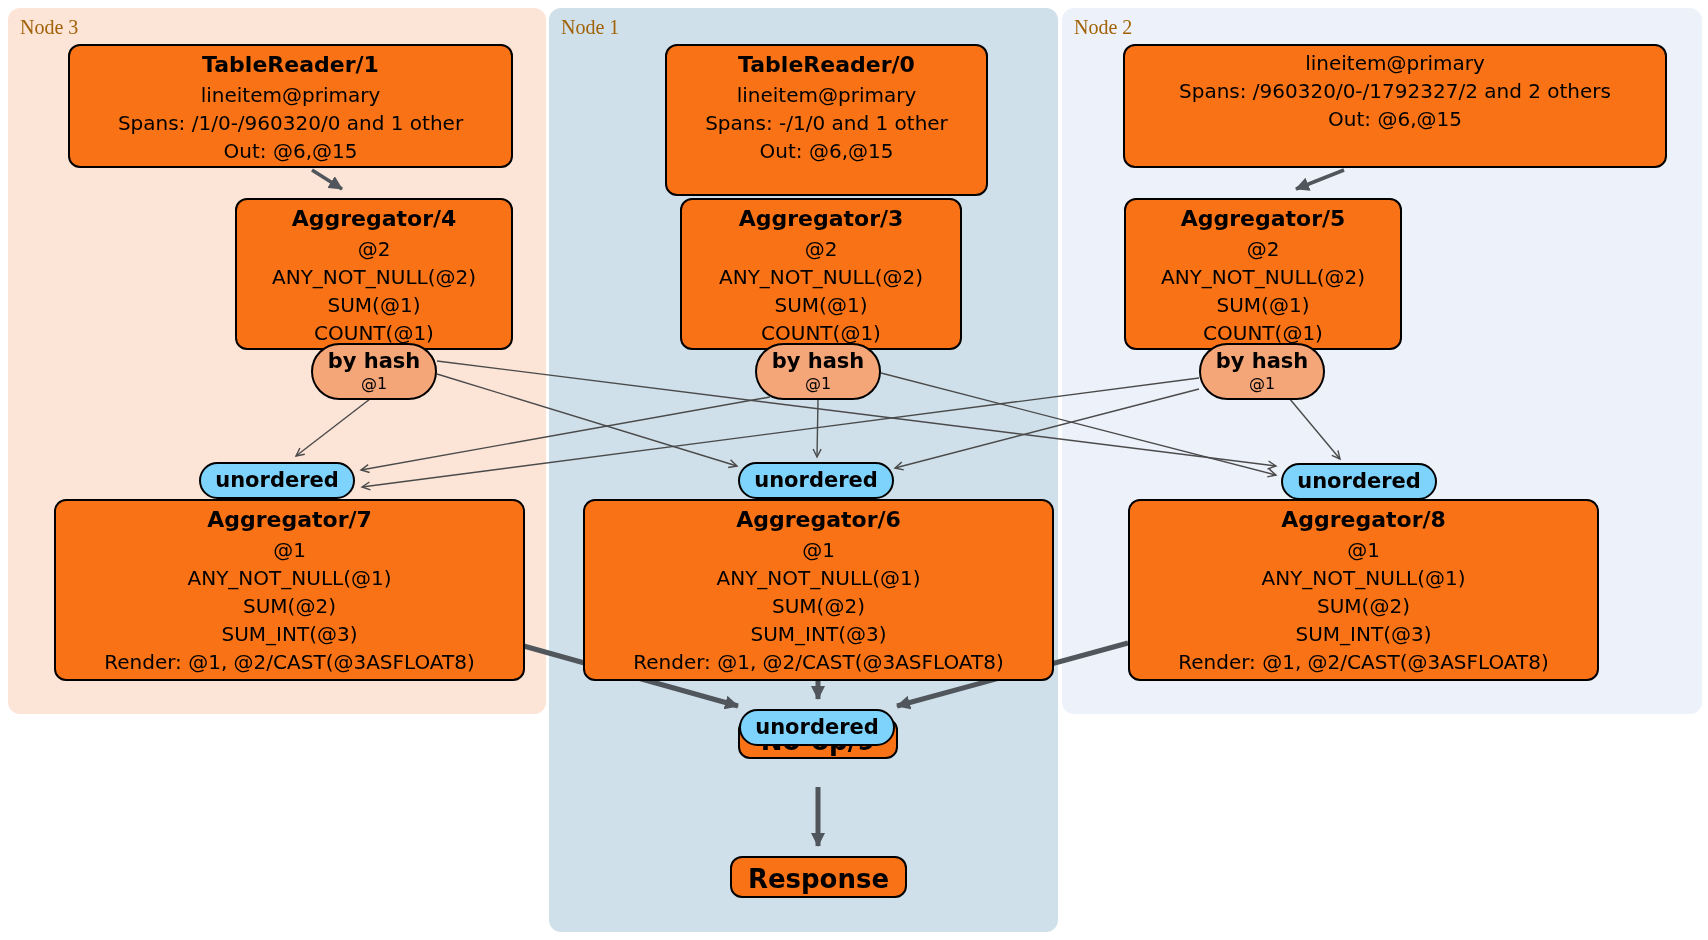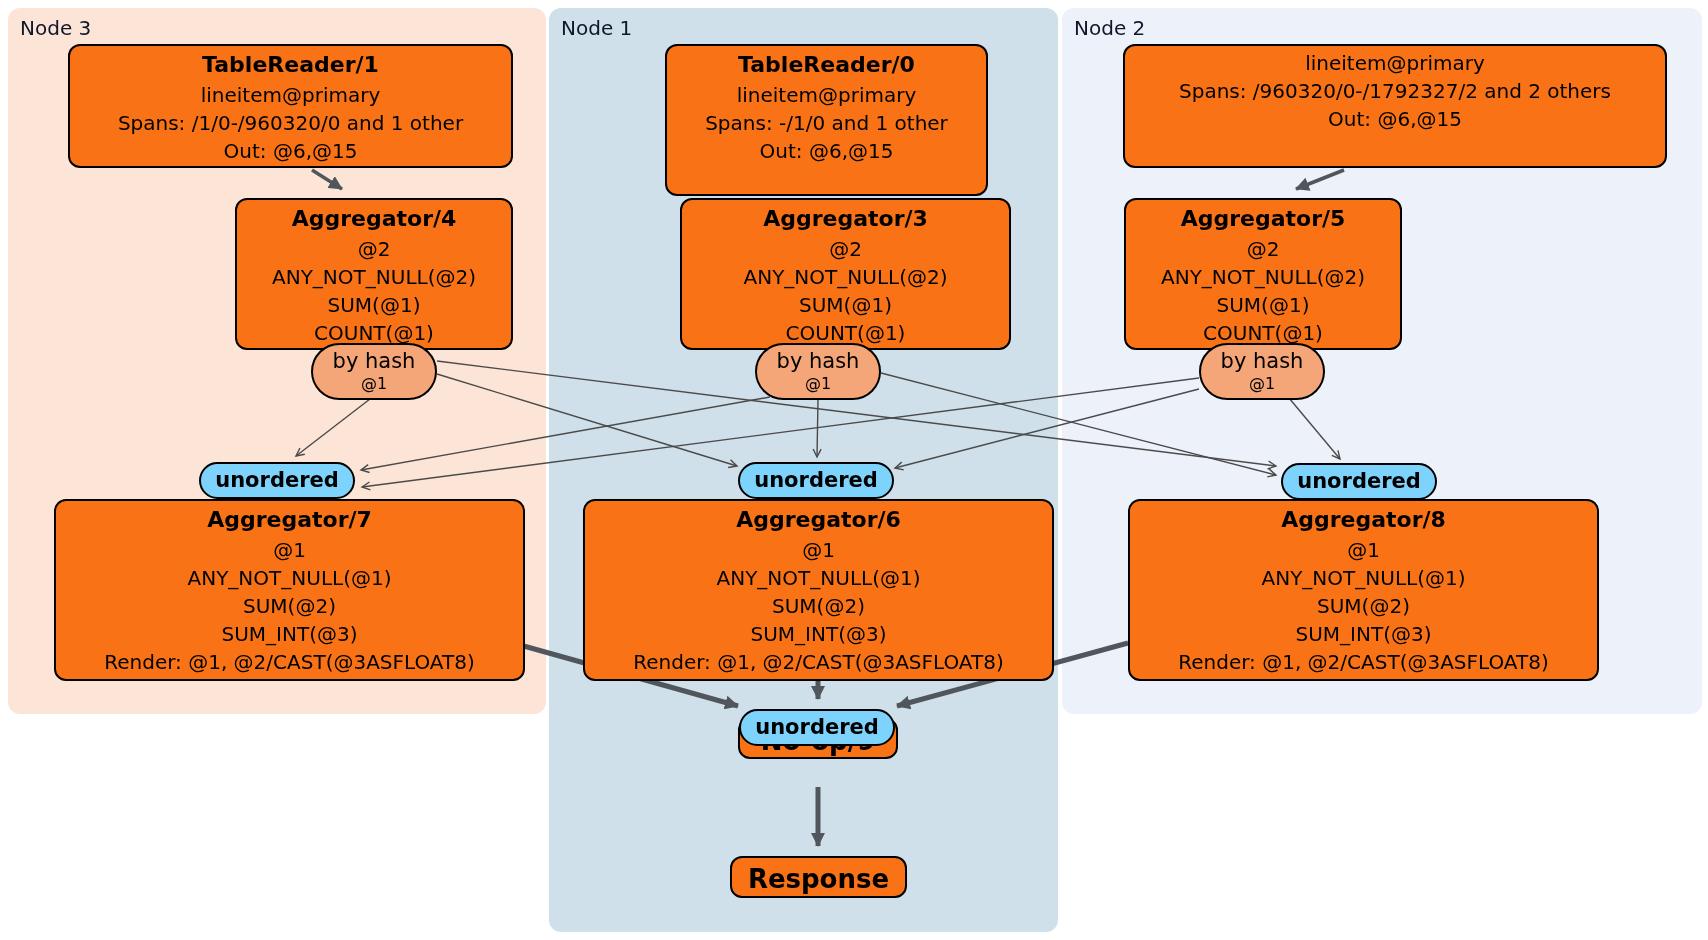--- a/index.html
+++ b/index.html
@@ -1,37 +1,37 @@
 <!DOCTYPE html>
 <html><head>
 <meta charset="utf-8">
 <style>
   html,body{margin:0;padding:0;background:#ffffff;}
   #canvas{
     position:relative;width:1708px;height:940px;overflow:hidden;
     font-family:"DejaVu Sans","Liberation Sans",sans-serif;color:#000;background:#ffffff;
   }
   .region{position:absolute;border-radius:12px;}
-  .region-label{position:absolute;left:12px;top:8px;font-size:20px;color:#0f172a;}
+  .region-label{position:absolute;left:12px;top:8px;font-size:20px;color:#a16207;font-family:Liberation Serif, serif;}
   #region-node3{left:8px;top:8px;width:538px;height:706px;background:#fce4d7;}
   #region-node1{left:549px;top:8px;width:509px;height:924px;background:#cfe0ea;}
   #region-node2{left:1062px;top:8px;width:640px;height:706px;background:#edf1fa;}
   svg.edges{position:absolute;left:0;top:0;z-index:2;}
   .pbox{
     position:absolute;z-index:3;background:#f97316;border:2px solid #000;border-radius:12px;
     text-align:center;box-sizing:border-box;padding-top:3px;
   }
   .ptitle{font-size:22px;font-weight:bold;line-height:32px;white-space:nowrap;}
   .pline{font-size:20px;line-height:28px;white-space:nowrap;}
   .bigtitle{font-size:26px;line-height:36px;}
   .byhash{
     position:absolute;z-index:4;width:126px;height:57px;background:#f5a679;border:2px solid #000;
     border-radius:29px;text-align:center;box-sizing:border-box;
   }
-  .bh-label{font-size:21px;font-weight:normal;line-height:26px;margin-top:3px;}
+  .bh-label{font-size:21px;font-weight:bold;line-height:26px;margin-top:3px;}
   .bh-detail{font-size:16px;line-height:20px;}
   .unordered{
     position:absolute;z-index:4;width:156px;height:37px;background:#7dd3fc;border:2px solid #000;
     border-radius:19px;text-align:center;box-sizing:border-box;
     font-size:21px;font-weight:bold;line-height:32px;
   }
 </style>
 </head>
 <body>
 
@@ -104,21 +104,21 @@
     <div class="pline">SUM_INT(@3)</div>
     <div class="pline">Render: @1, @2/CAST(@3ASFLOAT8)</div>
   </div>
 
   <div class="pbox" style="left:665px;top:44px;width:323px;height:152px">
     <div class="ptitle">TableReader/0</div>
     <div class="pline">lineitem@primary</div>
     <div class="pline">Spans: -/1/0 and 1 other</div>
     <div class="pline">Out: @6,@15</div>
   </div>
-  <div class="pbox" style="left:680px;top:198px;width:331px;height:152px">
+  <div class="pbox" style="left:680px;top:198px;width:282px;height:152px">
     <div class="ptitle">Aggregator/3</div>
     <div class="pline">@2</div>
     <div class="pline">ANY_NOT_NULL(@2)</div>
     <div class="pline">SUM(@1)</div>
     <div class="pline">COUNT(@1)</div>
   </div>
   <div class="pbox" style="left:583px;top:499px;width:471px;height:182px">
     <div class="ptitle">Aggregator/6</div>
     <div class="pline">@1</div>
     <div class="pline">ANY_NOT_NULL(@1)</div>

